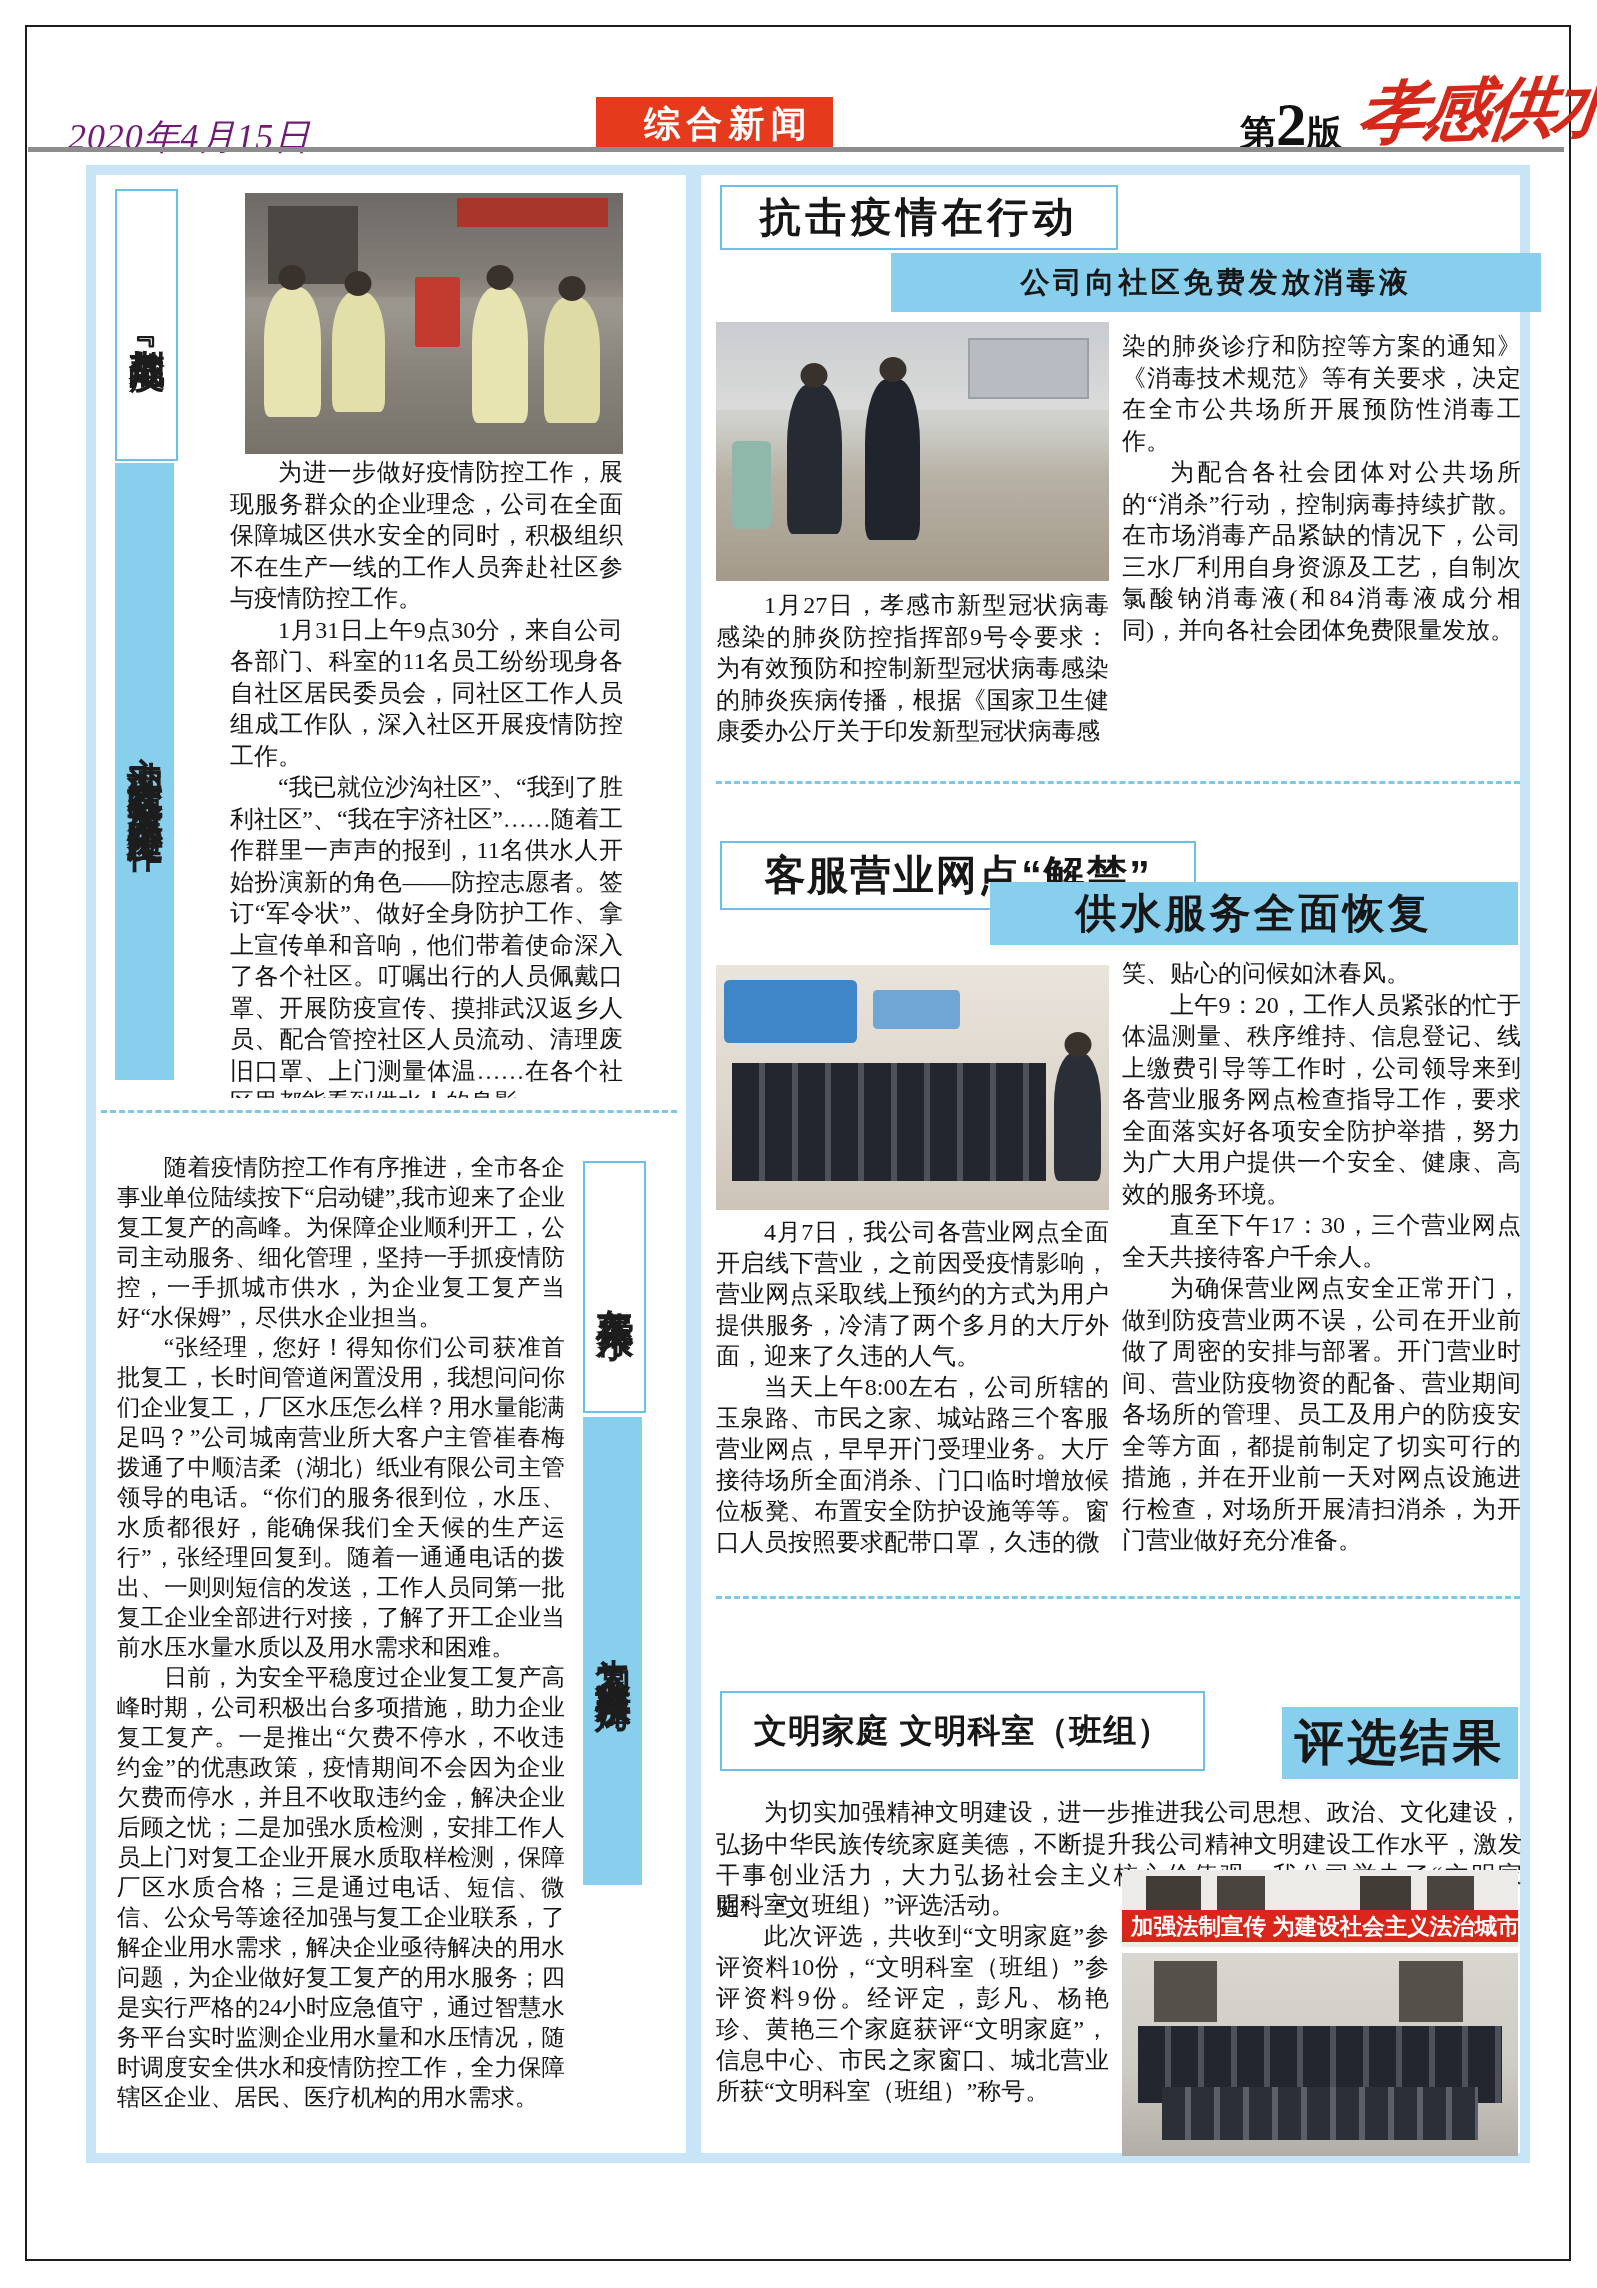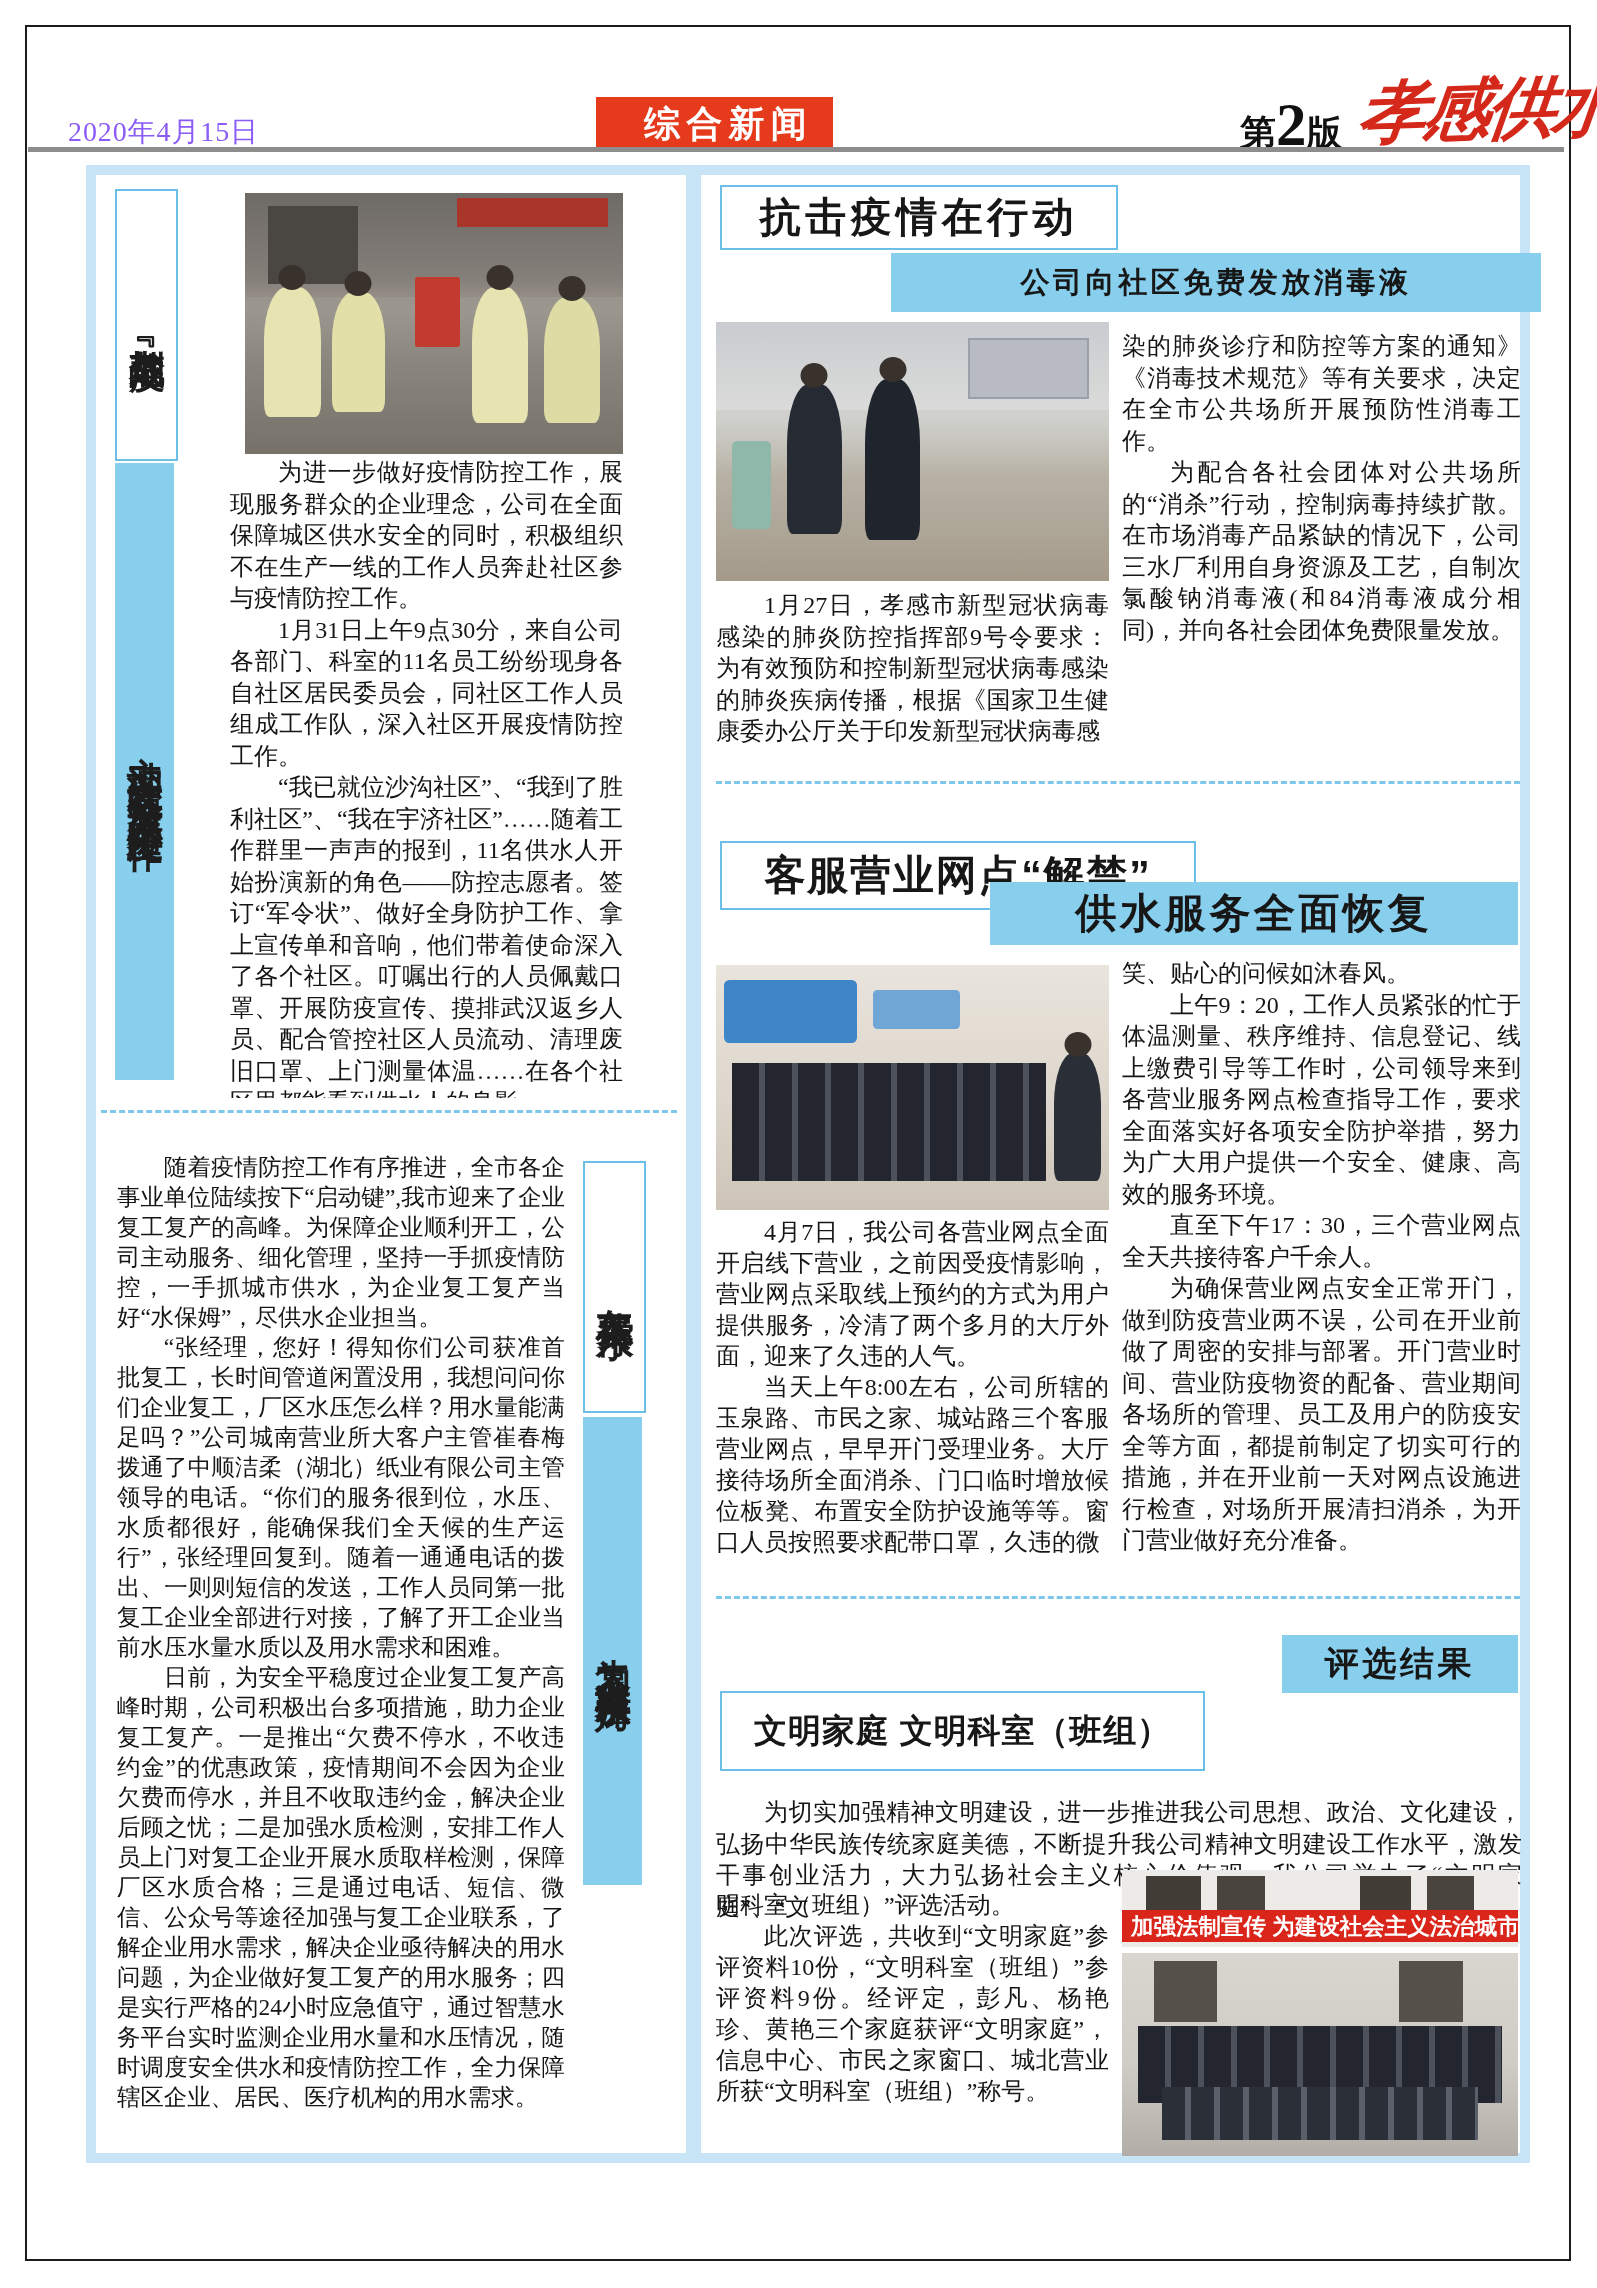--- a/index.html
+++ b/index.html
@@ -4,21 +4,21 @@
 <style>
   html,body { margin:0; padding:0; background:#ffffff; }
   #page { position:relative; width:1598px; height:2288px; background:#fff; overflow:hidden;
           font-family:"Liberation Serif", serif; color:#141414; }
   .abs { position:absolute; }
 
   
   #page-border { left:25px; top:25px; width:1542px; height:2232px; border:2.7px solid #1c1c1c; }
 
   
-  #header-date { left:68px; top:113px; font-size:28px; letter-spacing:0.9px; color:#8b5cf6; }
+  #header-date { left:68px; top:113px; font-size:36px; letter-spacing:0.9px; color:#701a75;font-style:italic; }
   #header-line { left:28px; top:147px; width:1536px; height:4.5px; background:#8d8d8d; }
   #section-box { left:596px; top:97px; width:209px; height:54px; background:#e63a1c; color:#fff;
                  font-family:"Liberation Sans", sans-serif; font-weight:bold; font-size:36px;
                  display:flex; align-items:center; justify-content:center; letter-spacing:6.3px;padding-left:28px; }
   #edition { left:1240px; top:90px; font-family:"Liberation Serif", serif; color:#111; }
   #edition .ed-pre, #edition .ed-suf { font-size:36px; font-weight:bold; vertical-align:baseline; }
   #edition .ed-num { font-size:61px; font-weight:bold; }
   #masthead { left:1359px; top:65px; width:216px; font-size:68px; font-weight:bold; font-style:italic;
               color:#d4281a; font-family:"DejaVu Serif", serif; transform:skewX(-8deg) rotate(-2deg);
               letter-spacing:-3.6px; white-space:nowrap; }
@@ -47,21 +47,21 @@
   .kicker { background:#fff; border:2.7px solid #6cc0e8; font-family:"Liberation Sans", sans-serif;
             font-weight:bold; color:#171717; display:flex; align-items:center; justify-content:center;
             white-space:nowrap; }
   .bluebar { background:#88cfee; font-family:"Liberation Sans", sans-serif; font-weight:bold;
              color:#171717; display:flex; align-items:center; justify-content:center; white-space:nowrap; }
   #a1-kicker { left:720px;  top:185px;  width:394px; height:61px; font-size:41px; letter-spacing:4.5px; }
   #a1-title  { left:891px;  top:253px;  width:650px; height:59px; font-size:29px; letter-spacing:3.6px; }
   #a2-kicker { left:720px;  top:841px;  width:472px; height:65px; font-size:41px; letter-spacing:1.8px; }
   #a2-title  { left:990px; top:882px;  width:528px; height:63px; font-size:41px; letter-spacing:3.6px; }
   #a3-kicker { left:720px;  top:1667px; width:481px; height:76px; font-size:33px; letter-spacing:0.9px;margin-top:24px; }
-  #a3-title  { left:1282px; top:1635px; width:236px; height:58px; font-size:34px; letter-spacing:3.6px; }
+  #a3-title  { left:1282px; top:1707px; width:236px; height:72px; font-size:49px; letter-spacing:3.6px; }
 
   
   .body { font-size:24px; line-height:31.5px; text-align:justify; color:#151515; }
   .body p { margin:0; text-indent:2em; }
   .body p.noindent { text-indent:0; }
   #text-volunteer { left:230px;  top:457px;  width:393px; height:641px; overflow:hidden; }
   #text-resume    { left:117px;  top:1152px; width:448px; height:977px; overflow:hidden;
                     font-size:23.4px; line-height:30px; }
   #a1-col1 { left:716px;  top:590px;  width:393px; }
   #a1-col2 { left:1122px; top:331px;  width:399px; }

